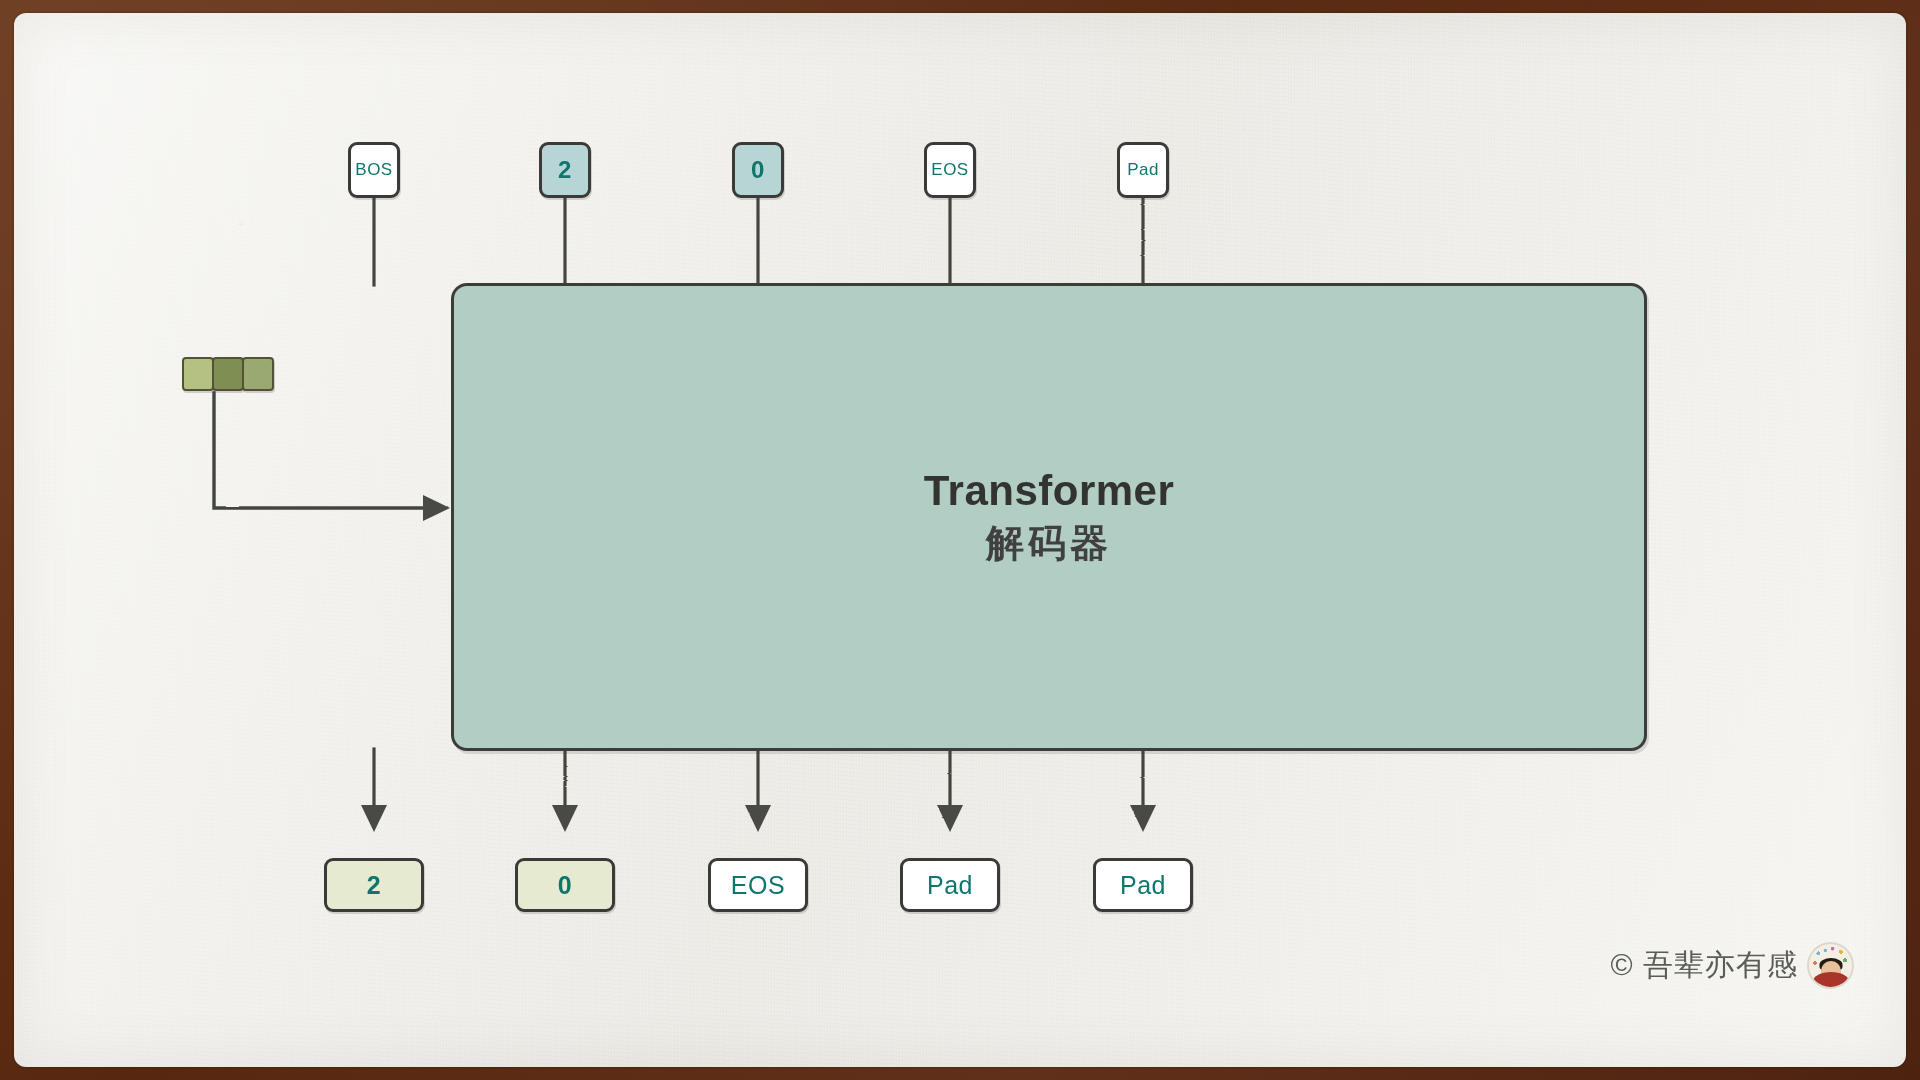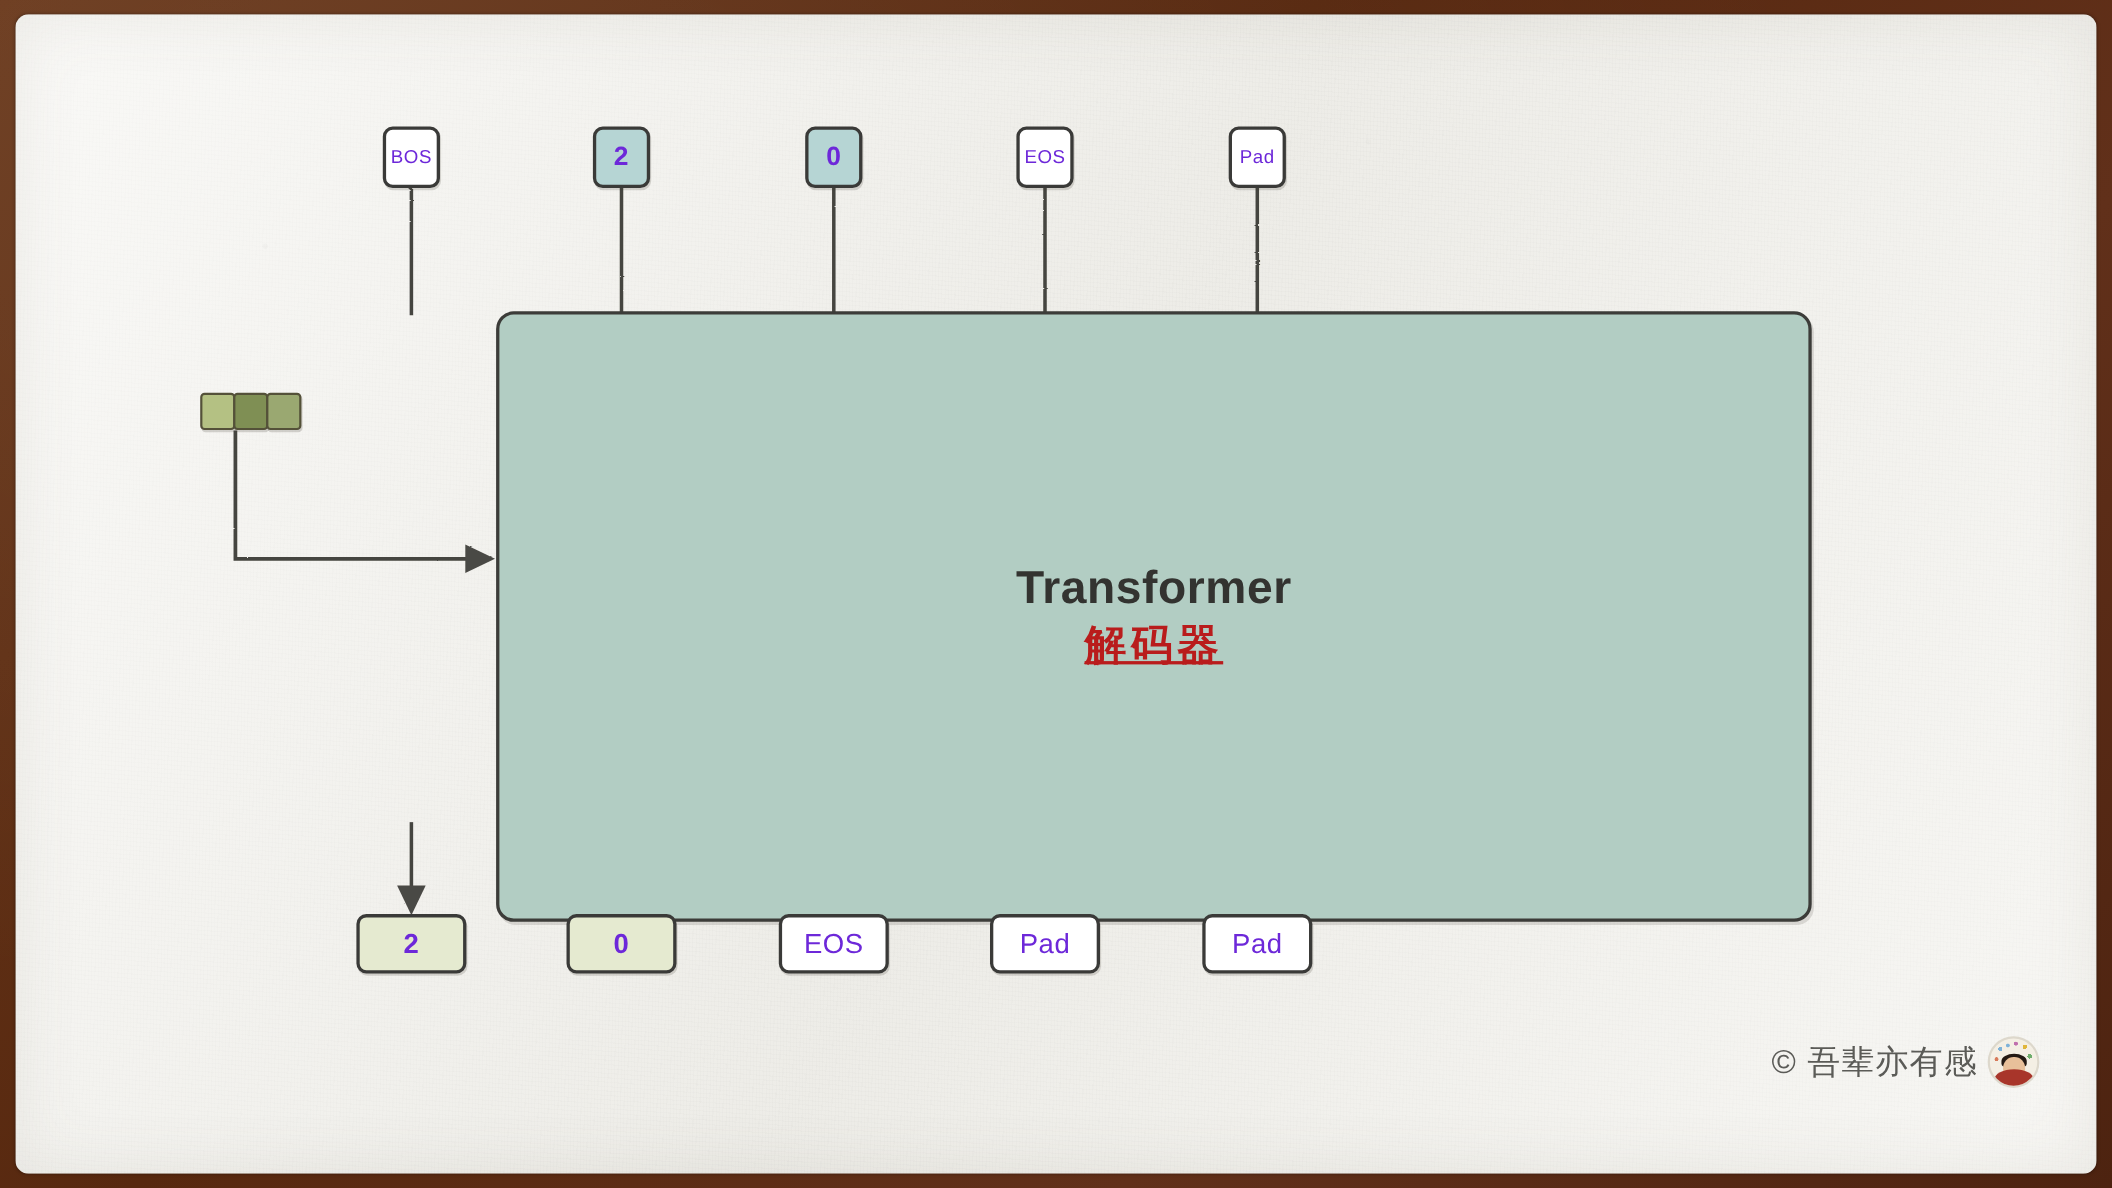--- a/index.html
+++ b/index.html
@@ -50,24 +50,25 @@
   #canvas svg { position: absolute; left: 0; top: 0; }
 
   
   .tok {
     position: absolute;
     display: flex;
     align-items: center;
     justify-content: center;
     border: 3px solid #3a3a38;
     border-radius: 9px;
-    color: #6d28d9;
+    color: #0f766e;
     letter-spacing: 0.5px;
     background: #ffffff;
     box-shadow: 1px 2px 0 rgba(60,55,45,0.18);
+    margin-top: 27px;
   }
   .tok.teal  { background: #b6d5d4; }
   .tok.olive { background: #e5ead0; }
 
   .tok-top {
     width: 52px;
     height: 56px;
     font-size: 17px;
   }
   .tok-top.num { font-size: 24px; font-weight: 600; }
@@ -78,45 +79,44 @@
     font-size: 25px;
   }
   .tok-bot.num { font-weight: 600; }
 
   
   #decoder {
     position: absolute;
     left: 437px;
     top: 270px;
     width: 1196px;
-    height: 555px;
+    height: 468px;
     background: #b2cdc3;
     border: 3px solid #3c3c39;
     border-radius: 16px;
     display: flex;
     flex-direction: column;
     align-items: center;
     justify-content: center;
     box-shadow: 2px 3px 0 rgba(60,55,45,0.15);
   }
   #decoder .t-en {
     font-size: 42px;
     font-weight: 700;
     color: #333330;
     letter-spacing: 0.5px;
     line-height: 1.18;
   }
   #decoder .t-cn {
     font-size: 38px;
     font-weight: 700;
-    color: #b91c1c;
+    color: #404040;
     letter-spacing: 4px;
     line-height: 1.3;
     margin-top: 4px;
-    text-decoration: underline;
   }
 
   
   #memory {
     position: absolute;
     left: 168px;
     top: 344px;
     display: flex;
   }
   #memory .cell {

